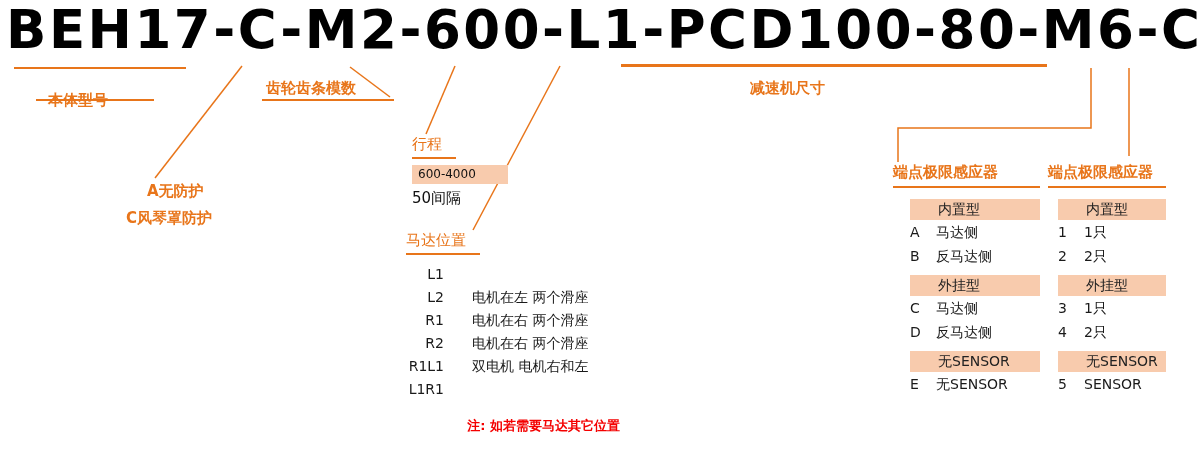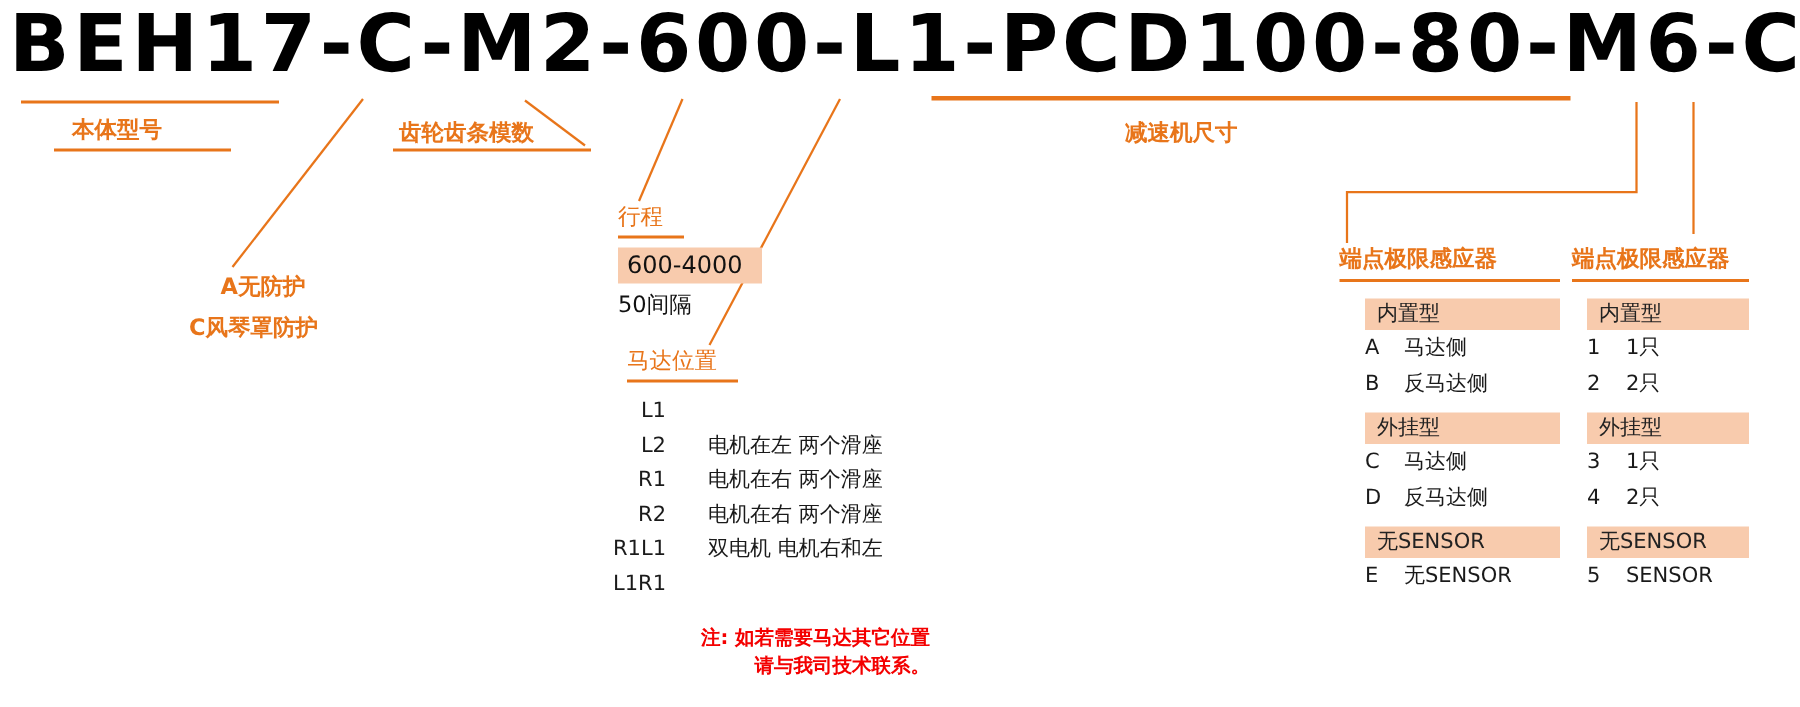--- a/index.html
+++ b/index.html
@@ -9,40 +9,40 @@
   .leads{position:absolute;left:0;top:0;width:1200px;height:471px}
   .leads path{fill:none;stroke:var(--accent,#e8751a);stroke-width:1.5}
   .model-code{position:absolute;left:6px;top:0;margin:0;font-size:53px;line-height:60px;
               font-weight:700;letter-spacing:2.5px;color:#000;white-space:nowrap}
   .uline{position:absolute;height:2px;background:var(--accent,#e8751a)}
   .uline.thick{height:3px}
   .olabel{position:absolute;color:var(--accent,#e8751a);font-size:15px;font-weight:700;white-space:nowrap}
   .block-title{display:inline-block;color:var(--accent,#e8751a);font-size:15px;font-weight:400;
                border-bottom:2px solid var(--accent,#e8751a);padding:0 14px 3px 0;white-space:nowrap}
   .stroke-block{position:absolute;left:412px;top:134px}
-  .stroke-range{display:block;width:96px;background:var(--highlight,#f8cbad);font-size:16px;
+  .stroke-range{display:block;width:96px;background:var(--highlight,#f8cbad);font-size:12px;
                 padding:2px 6px 3px 6px;margin-top:6px;color:#111}
   .stroke-step{font-size:15px;margin-top:5px;color:#111}
   .motor-block{position:absolute;left:398px;top:230px;width:222px}
-  .motor-block .block-title{margin-left:20px}
+  .motor-block .block-title{margin-left:8px}
   .motor-rows{margin-top:8px}
   .motor-row{display:flex;font-size:14px;line-height:23px;color:#1a1a1a}
   .motor-row .code{width:46px;text-align:right;margin-right:28px}
   .motor-note{margin-top:15px;text-align:right;color:var(--note-red,#f00);
               font-size:13px;font-weight:700;line-height:19px}
   .sensor-col{position:absolute;top:163px}
   .sensor-col .title{color:var(--accent,#e8751a);font-size:15px;font-weight:700;padding-bottom:4px;
                      border-bottom:2px solid var(--accent,#e8751a);white-space:nowrap}
   .col1{left:893px;width:147px}
   .col2{left:1048px;width:118px}
   .sensor-body{padding-top:4px}
   .col1 .sensor-body{padding-left:17px}
   .col2 .sensor-body{padding-left:10px}
   .group-header{background:var(--highlight,#f8cbad);font-size:14px;line-height:21px;
-                padding-left:8px;margin-top:7px;color:#222}
+                padding-left:28px;margin-top:7px;color:#222}
   .sensor-row{display:flex;font-size:14px;line-height:24px;color:#1a1a1a}
   .sensor-row .code{min-width:16px;margin-right:10px}
 </style>
 </head>
 <body>
 
 <div class="canvas">
 
   <svg class="leads" viewBox="0 0 1200 471">
     <path d="M242,66 L155,178"></path>
@@ -53,21 +53,21 @@
     <path d="M1129,68 L1129,156"></path>
   </svg>
 
   <h1 class="model-code">BEH17-C-M2-600-L1-PCD100-80-M6-C3</h1>
 
   <div class="uline" style="left:14px;top:67px;width:172px"></div>
   <div class="uline thick" style="left:621px;top:64px;width:426px"></div>
   <div class="uline" style="left:36px;top:99px;width:118px"></div>
   <div class="uline" style="left:262px;top:99px;width:132px"></div>
 
-  <div class="olabel" style="left:48px;top:77px">本体型号</div>
+  <div class="olabel" style="left:48px;top:91px">本体型号</div>
   <div class="olabel" style="left:266px;top:79px">齿轮齿条模数</div>
   <div class="olabel" style="left:147px;top:182px">A无防护</div>
   <div class="olabel" style="left:126px;top:209px">C风琴罩防护</div>
   <div class="olabel" style="left:750px;top:79px">减速机尺寸</div>
 
   <div class="stroke-block">
     <div class="block-title">行程</div>
     <div class="stroke-range">600-4000</div>
     <div class="stroke-step">50间隔</div>
   </div>
@@ -93,21 +93,20 @@
       <div class="motor-row">
         <span class="code">R1L1</span>
         <span class="desc">双电机 电机右和左</span>
       </div>
       <div class="motor-row">
         <span class="code">L1R1</span>
       </div>
     </div>
     <div class="motor-note">
       <div>注: 如若需要马达其它位置</div>
-      <div>请与我司技术联系。</div>
     </div>
   </div>
 
   <div class="sensor-col col1">
     <div class="title">端点极限感应器</div>
     <div class="sensor-body">
       <div class="group-header">内置型</div>
       <div class="sensor-row">
         <span class="code">A</span>
         <span class="desc">马达侧</span>

